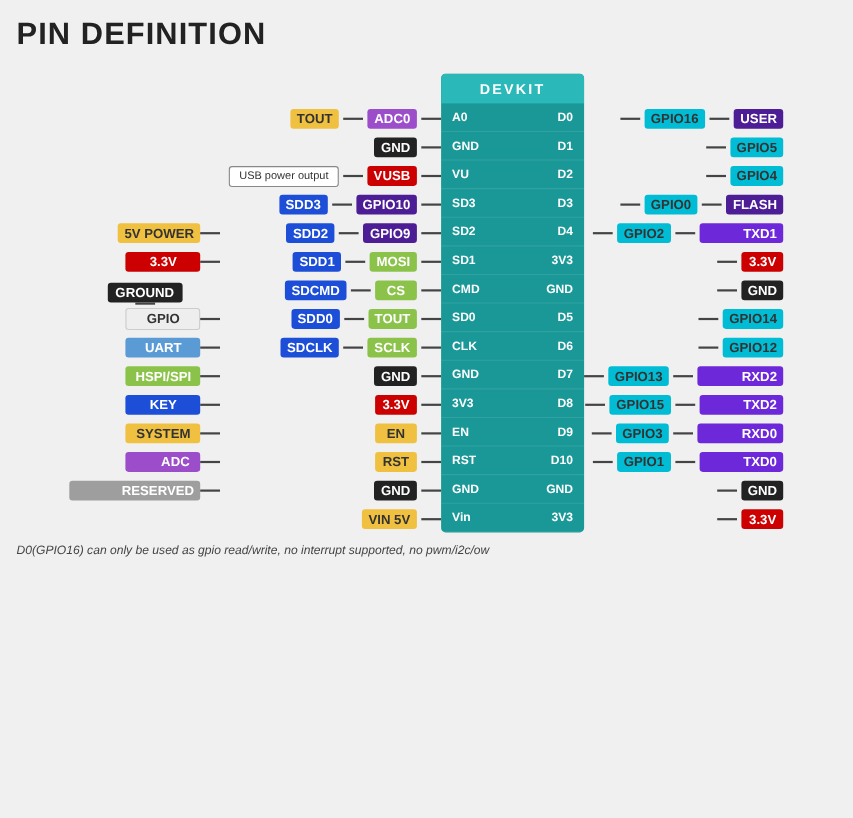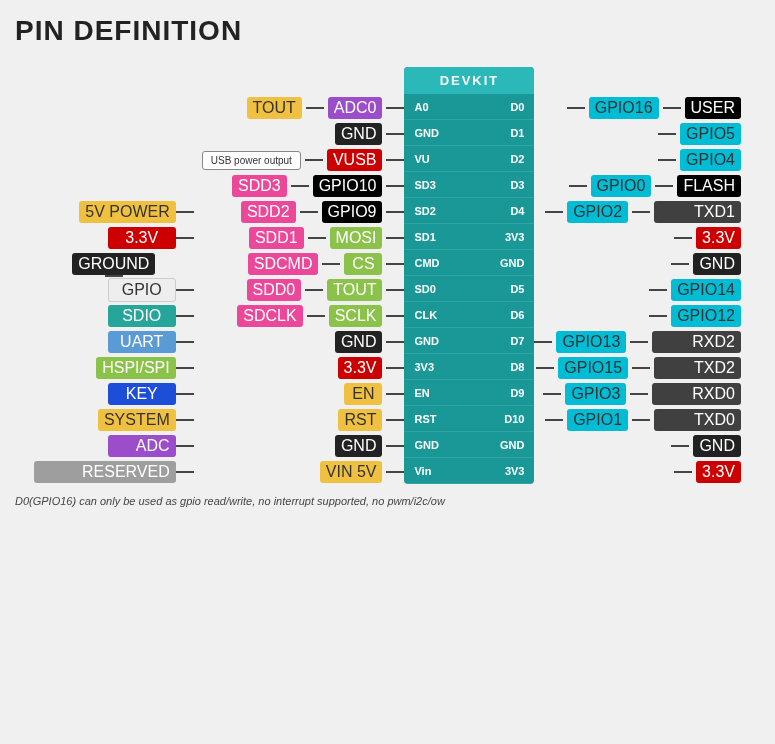--- a/index.html
+++ b/index.html
@@ -73,44 +73,44 @@
     }
     .chip-row .pin-left {
       text-align: left;
       min-width: 30px;
     }
     .chip-row .pin-right {
       text-align: right;
       min-width: 30px;
     }
     .pin-label {
-      font-size: 16px;
-      font-weight: normal;
+      font-size: 12px;
+      font-weight: bold;
       padding: 2px 6px;
       border-radius: 3px;
       min-width: 38px;
       text-align: center;
       display: inline-block;
     }
     .line-h {
       width: 18px;
       height: 2px;
       background: #444;
       display: inline-block;
     }
     
-    .c-orange { background: #ec4899; color: white; text-align: center; }
+    .c-orange { background: #1d4ed8; color: white; text-align: center; }
     .c-purple { background: #9b4dca; color: white; }
     .c-black  { background: #222; color: white; }
     .c-red    { background: #cc0000; color: white; }
-    .c-green  { background: #000000; color: white; }
+    .c-green  { background: #4c1d95; color: white; }
     .c-green2 { background: #1d4ed8; color: white; }
     .c-teal   { background: #26a69a; color: white; }
     .c-blue   { background: #5b9bd5; color: white; }
-    .c-lblue  { background: #404040; color: white; padding-left: 40px; }
+    .c-lblue  { background: #6d28d9; color: white; padding-left: 40px; }
     .c-yellow { background: #f0c040; color: #333; }
     .c-lime   { background: #8bc34a; color: white; }
     .c-gray   { background: #9e9e9e; color: white; }
     .c-white  { background: #eeeeee; color: #333; border: 1px solid #ccc; }
     .c-cyan   { background: #00bcd4; color: #333; }
     .badge-row {
       display: flex;
       flex-direction: row;
       align-items: center;
       gap: 4px;
@@ -163,24 +163,20 @@
         </div>
         <div style="height: 26px; display: flex; align-items: center; justify-content: flex-end; flex-direction: column;">
           <span class="pin-label c-black" style="min-width: 68px;">GROUND</span>
           <span class="line-h"></span>
         </div>
         <div style="height: 26px; display: flex; align-items: center; justify-content: flex-end;">
           <span class="pin-label c-white" style="min-width: 68px;">GPIO</span>
           <span class="line-h"></span>
         </div>
         <div style="height: 26px; display: flex; align-items: center; justify-content: flex-end;">
-          <span class="pin-label c-teal" style="min-width: 68px;">SDIO</span>
-          <span class="line-h"></span>
-        </div>
-        <div style="height: 26px; display: flex; align-items: center; justify-content: flex-end;">
           <span class="pin-label c-blue" style="min-width: 68px;">UART</span>
           <span class="line-h"></span>
         </div>
         <div style="height: 26px; display: flex; align-items: center; justify-content: flex-end;">
           <span class="pin-label c-lime" style="min-width: 68px;">HSPI/SPI</span>
           <span class="line-h"></span>
         </div>
         <div style="height: 26px; display: flex; align-items: center; justify-content: flex-end;">
           <span class="pin-label c-green2" style="min-width: 68px;">KEY</span>
           <span class="line-h"></span>

